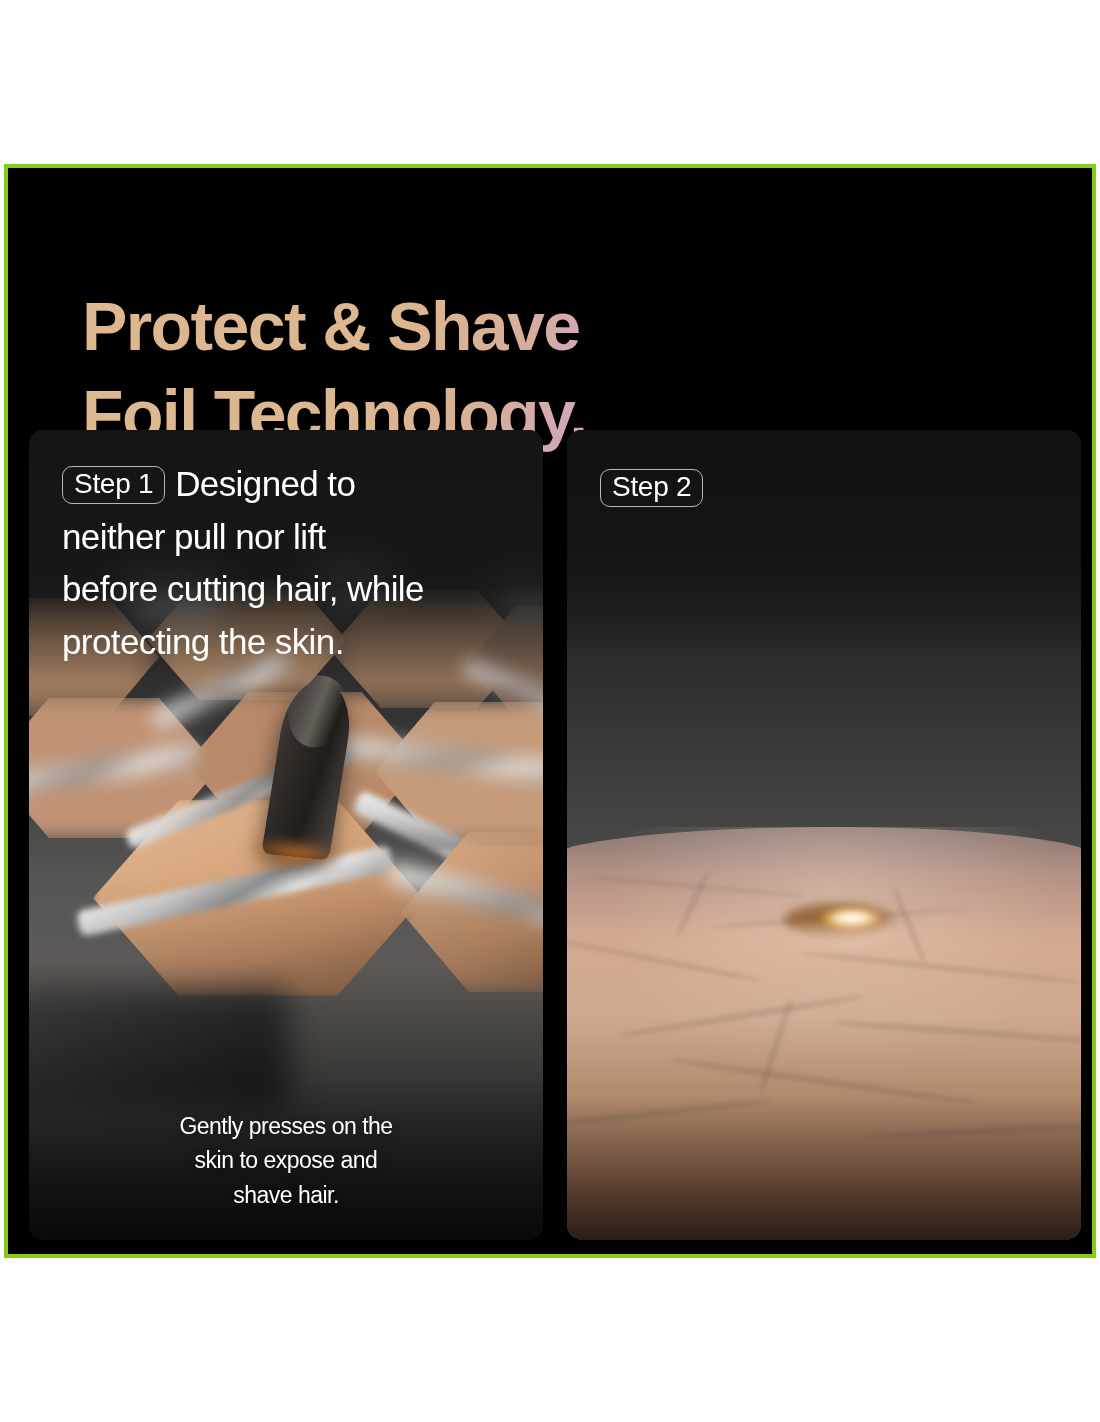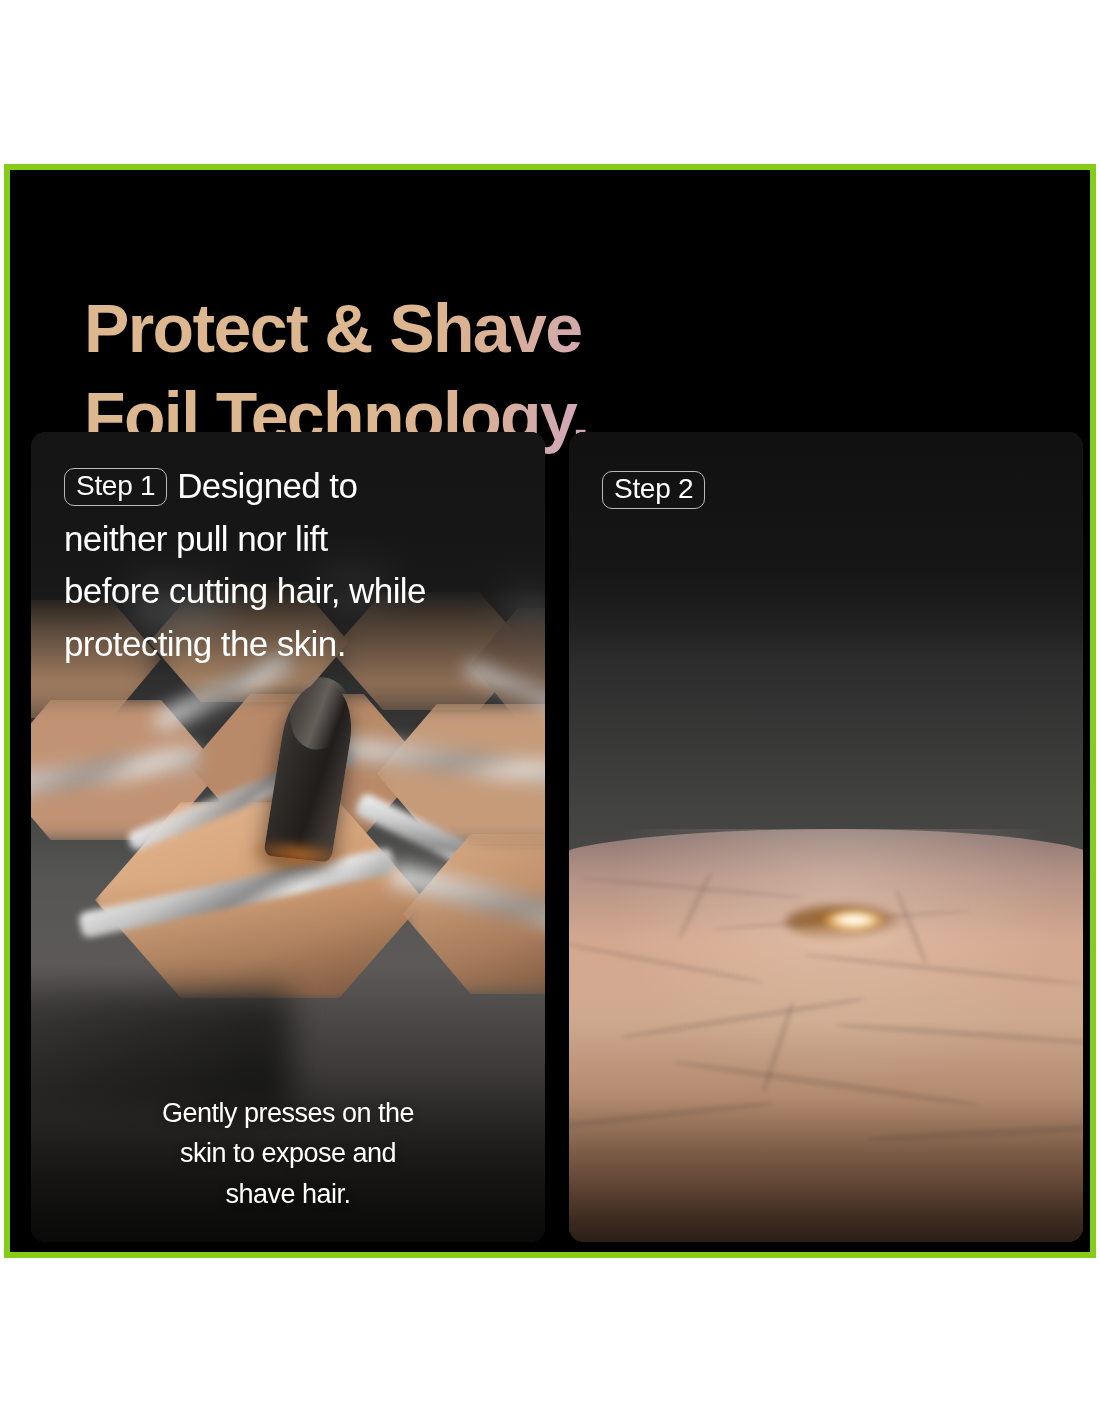--- a/index.html
+++ b/index.html
@@ -15,21 +15,21 @@
   }
 
   
   #canvas {
     position: absolute;
     left: 4px;
     top: 164px;
     width: 1092px;
     height: 1094px;
     background: #000000;
-    border: 6px solid #84cc16;
+    border: 4px solid #84cc16;
     box-sizing: border-box;
     overflow: hidden;
   }
 
   
   #headline {
     position: absolute;
     left: 74px;
     top: 68px;
     width: 900px;
@@ -104,21 +104,21 @@
 
   
   .panel-caption {
     position: absolute;
     left: 0;
     bottom: 28px;
     width: 100%;
     z-index: 5;
     text-align: center;
     color: #ffffff;
-    font-size: 27px;
+    font-size: 23px;
     line-height: 1.50;
     letter-spacing: -0.5px;
     white-space: pre-line;
     padding: 0 26px;
     box-sizing: border-box;
     text-shadow: 0 1px 10px rgba(0,0,0,.45);
   }
 
   
   .art { position: absolute; inset: 0; }

